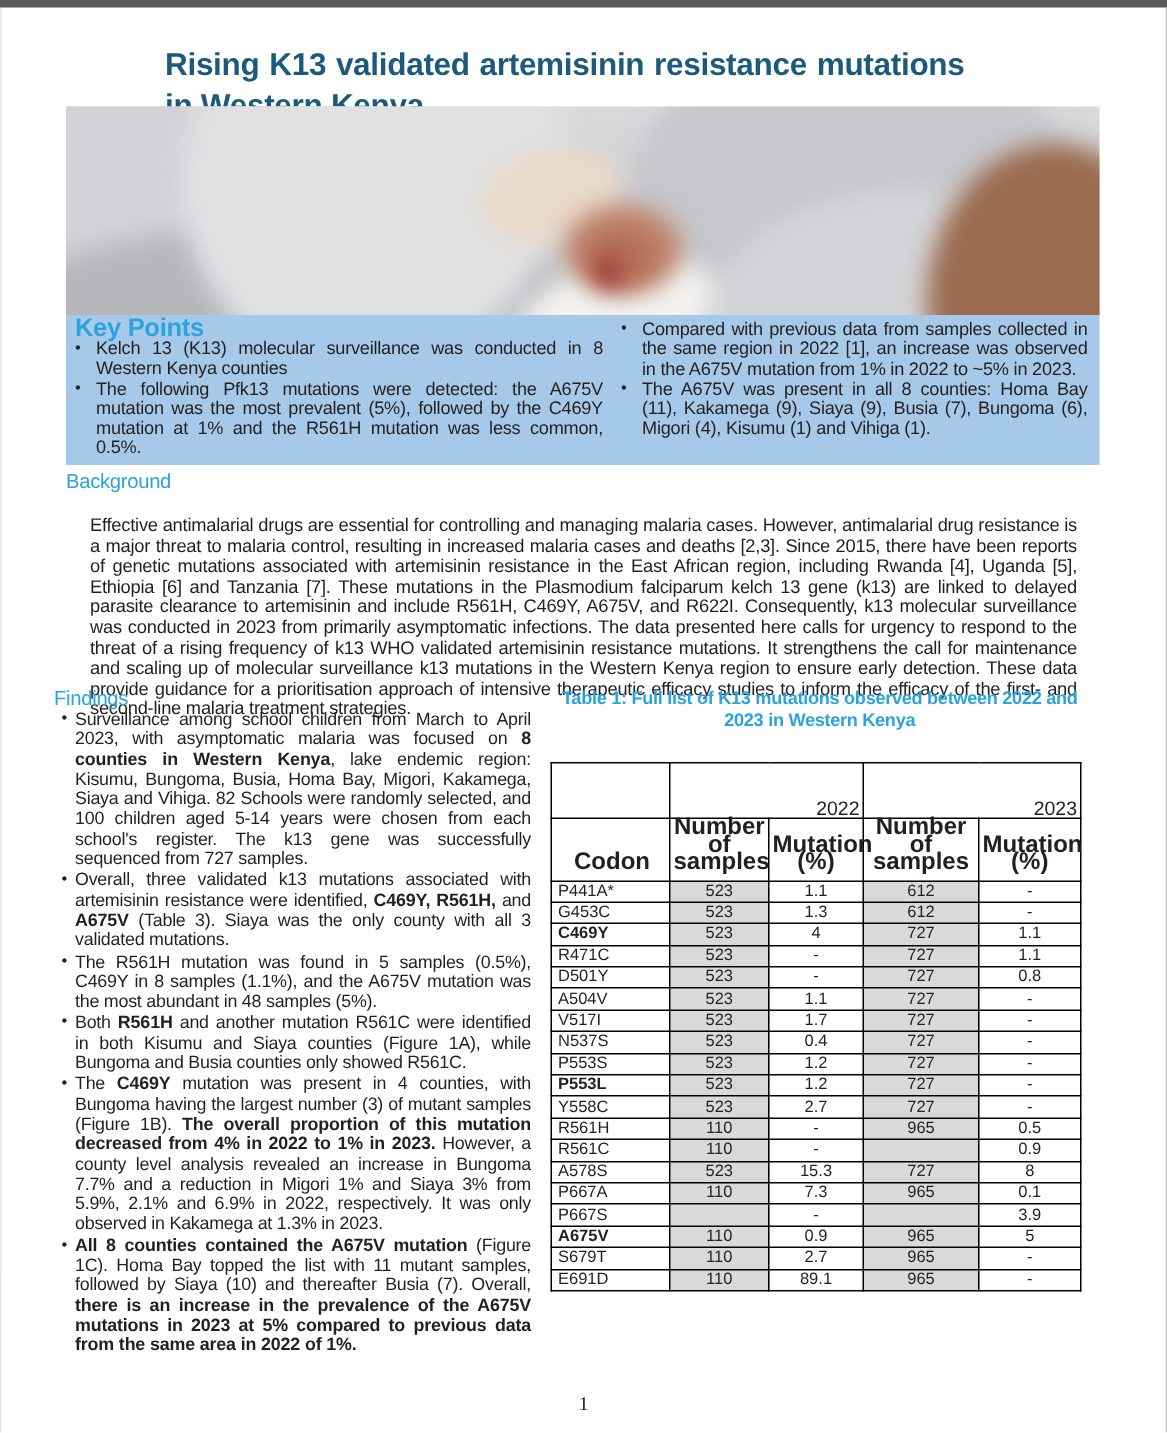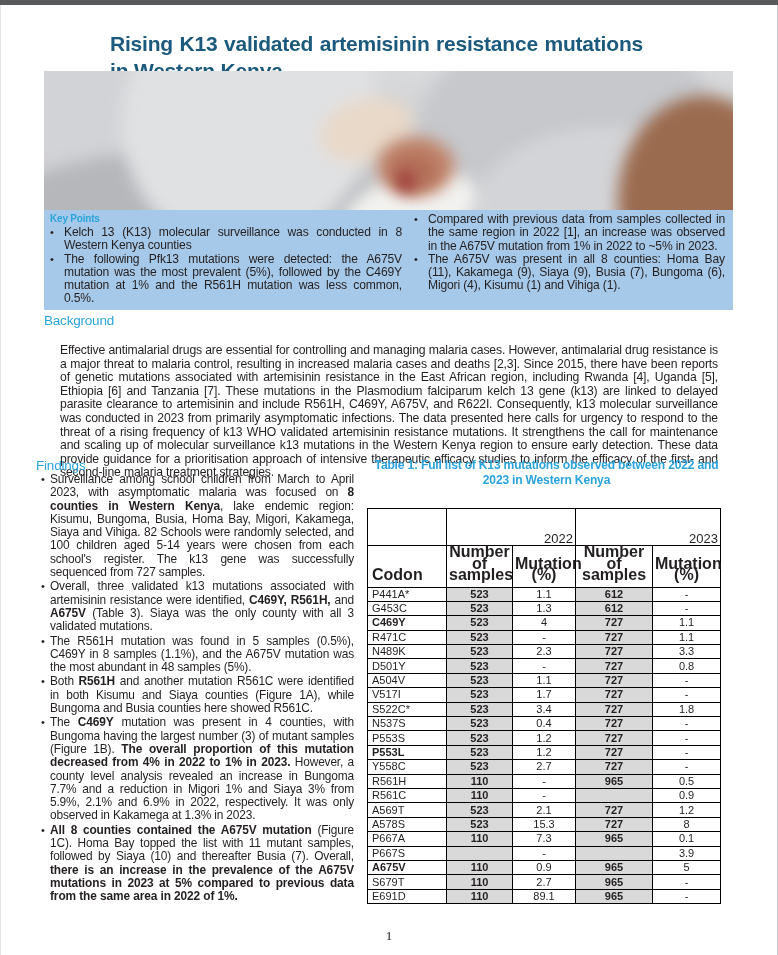--- a/index.html
+++ b/index.html
@@ -30,21 +30,21 @@
   .ph-fingertip    { left:333px; top:66px;  width:78px;  height:58px;  background:#c2876d; filter:blur(4px); }
   .ph-fingertip2   { left:345px; top:80px;  width:50px;  height:40px;  background:#b4705a; filter:blur(4px); }
   .ph-blood        { left:355px; top:101px; width:13px;  height:20px;  background:#8f1822;
                      border-radius:50% 50% 50% 50% / 60% 60% 40% 40%; filter:blur(1px); }
   
   .keypoints { position:absolute; left:44px; top:205px; width:689px; height:100px;
     background:var(--kp-bg,#a6c9e9); box-sizing:border-box; padding:2px 8px 0 6px; }
   .kp-cols { display:flex; }
   .kp-left { width:352px; flex:0 0 352px; }
   .kp-right { flex:1; margin-left:12px; padding-top:1px; }
-  .kp-heading { color:var(--accent,#2ba4db); font-weight:bold; font-size:10px; line-height:14px; letter-spacing:-0.2px; }
+  .kp-heading { color:var(--accent,#2ba4db); font-weight:bold; font-size:17px; line-height:14px; letter-spacing:-0.2px; }
   ul.blist { margin:0; padding:0; list-style:none; text-align:justify; }
   .kp-list { font-size:12.1px; line-height:13.3px; letter-spacing:-0.15px; }
   ul.blist li { display:flex; }
   ul.blist .mk { flex:0 0 14px; width:14px; font-size:11px; }
   .kp-right .mk { flex:0 0 19px; width:19px; }
   ul.blist .tx { flex:1; }
   
   .background { position:absolute; left:44px; top:308px; width:690px; }
   .sec-heading { color:var(--accent,#2ba4db); font-weight:normal; font-size:13.5px; line-height:15px; letter-spacing:-0.2px; }
   .background p { margin:16px; font-size:12.2px; line-height:13.6px; text-align:justify; letter-spacing:-0.15px; }
@@ -55,24 +55,24 @@
   .findings-list { margin:3px 0 0; font-size:11.9px; line-height:13.3px; letter-spacing:-0.15px; }
   .findings-list .mk { flex:0 0 31px; width:31px; padding-left:5px; box-sizing:border-box; font-size:11px; }
   .findings-list li { margin-bottom:1px; }
   .tbl-caption { color:var(--accent,#2ba4db); font-weight:bold; font-size:12.1px; line-height:14.5px; letter-spacing:-0.2px;text-align:center; }
   
   table.k13 { border-collapse:collapse; table-layout:fixed; width:353px; margin-top:21px;
     font-size:11px; border:1.5px solid #000; }
   table.k13 th, table.k13 td { border:1px solid #000; padding:0 2px; box-sizing:border-box; }
   table.k13 .hr1 td { height:37px; vertical-align:bottom; text-align:right; font-size:13px; line-height:12px; }
   table.k13 .hr2 th { height:38px; vertical-align:bottom; text-align:center; font-weight:bold; font-size:16px; line-height:11.5px; padding-bottom:6px; }
-  table.k13 .hr2 th.codon-h { text-align:left; padding-left:4px;margin-left:30px; }
+  table.k13 .hr2 th.codon-h { text-align:center; padding-left:4px;margin-left:30px; }
   table.k13 tbody td { height:14.4px; line-height:13px; text-align:center; }
   table.k13 td.codon { text-align:left; padding-left:4px; }
-  table.k13 td.gray { background:var(--table-gray,#d9d9d9); font-weight:bold; }
+  table.k13 td.gray { background:var(--table-gray,#d9d9d9); font-weight:normal; }
   table.k13 tr.boldrow td.codon { font-weight:bold; }
   
   .pageno { position:absolute; left:0; right:0; bottom:11px; text-align:center;
     font-family:"Liberation Serif", serif; font-size:13px; color:#1a1a1a; }
   b { letter-spacing:-0.1px; }
 </style>
 </head>
 <body>
 
 <div class="page" style="--accent: #2BA4DB; --title-blue: #1B5A7D; --kp-bg: #A6C9E9; --table-gray: #D9D9D9; --top-bar: #58595B; --body-text: #231F20;">
@@ -139,21 +139,21 @@
           <li>
             <span class="mk">•</span>
             <span class="tx"><span>Overall, three validated k13 mutations associated with artemisinin resistance were identified, </span><b>C469Y, R561H,</b><span> and </span><b>A675V</b><span> (Table 3). Siaya was the only county with all 3 validated mutations.</span></span>
           </li>
           <li>
             <span class="mk">•</span>
             <span class="tx"><span>The R561H mutation was found in 5 samples (0.5%), C469Y in 8 samples (1.1%), and the A675V mutation was the most abundant in 48 samples (5%).</span></span>
           </li>
           <li>
             <span class="mk">•</span>
-            <span class="tx"><span>Both </span><b>R561H</b><span> and another mutation R561C were identified in both Kisumu and Siaya counties (Figure 1A), while Bungoma and Busia counties here showed R561C.</span></span>
+            <span class="tx"><span>Both </span><b>R561H</b><span> and another mutation R561C were identified in both Kisumu and Siaya counties (Figure 1A), while Bungoma and Busia counties only showed R561C.</span></span>
           </li>
           <li>
             <span class="mk">•</span>
             <span class="tx"><span>The </span><b>C469Y</b><span> mutation was present in 4 counties, with Bungoma having the largest number (3) of mutant samples (Figure 1B). </span><b>The overall proportion of this mutation decreased from 4% in 2022 to 1% in 2023.</b><span> However, a county level analysis revealed an increase in Bungoma 7.7% and a reduction in Migori 1% and Siaya 3% from 5.9%, 2.1% and 6.9% in 2022, respectively. It was only observed in Kakamega at 1.3% in 2023.</span></span>
           </li>
           <li>
             <span class="mk">•</span>
             <span class="tx"><b>All 8 counties contained the A675V mutation</b><span> (Figure 1C). Homa Bay topped the list with 11 mutant samples, followed by Siaya (10) and thereafter Busia (7). Overall, </span><b>there is an increase in the prevalence of the A675V mutations in 2023 at 5% compared to previous data from the same area in 2022 of 1%.</b></span>
           </li>
         </ul>
@@ -205,53 +205,39 @@
               <td class="num">1.1</td>
             </tr>
             <tr>
               <td class="codon">R471C</td>
               <td class="gray">523</td>
               <td class="num">-</td>
               <td class="gray">727</td>
               <td class="num">1.1</td>
             </tr>
             <tr>
-              <td class="codon">N489K</td>
-              <td class="gray">523</td>
-              <td class="num">2.3</td>
-              <td class="gray">727</td>
-              <td class="num">3.3</td>
-            </tr>
-            <tr>
               <td class="codon">D501Y</td>
               <td class="gray">523</td>
               <td class="num">-</td>
               <td class="gray">727</td>
               <td class="num">0.8</td>
             </tr>
             <tr>
               <td class="codon">A504V</td>
               <td class="gray">523</td>
               <td class="num">1.1</td>
               <td class="gray">727</td>
               <td class="num">-</td>
             </tr>
             <tr>
               <td class="codon">V517I</td>
               <td class="gray">523</td>
               <td class="num">1.7</td>
               <td class="gray">727</td>
               <td class="num">-</td>
-            </tr>
-            <tr>
-              <td class="codon">S522C*</td>
-              <td class="gray">523</td>
-              <td class="num">3.4</td>
-              <td class="gray">727</td>
-              <td class="num">1.8</td>
             </tr>
             <tr>
               <td class="codon">N537S</td>
               <td class="gray">523</td>
               <td class="num">0.4</td>
               <td class="gray">727</td>
               <td class="num">-</td>
             </tr>
             <tr>
               <td class="codon">P553S</td>
@@ -280,27 +266,20 @@
               <td class="num">-</td>
               <td class="gray">965</td>
               <td class="num">0.5</td>
             </tr>
             <tr>
               <td class="codon">R561C</td>
               <td class="gray">110</td>
               <td class="num">-</td>
               <td class="gray"></td>
               <td class="num">0.9</td>
-            </tr>
-            <tr>
-              <td class="codon">A569T</td>
-              <td class="gray">523</td>
-              <td class="num">2.1</td>
-              <td class="gray">727</td>
-              <td class="num">1.2</td>
             </tr>
             <tr>
               <td class="codon">A578S</td>
               <td class="gray">523</td>
               <td class="num">15.3</td>
               <td class="gray">727</td>
               <td class="num">8</td>
             </tr>
             <tr>
               <td class="codon">P667A</td>

